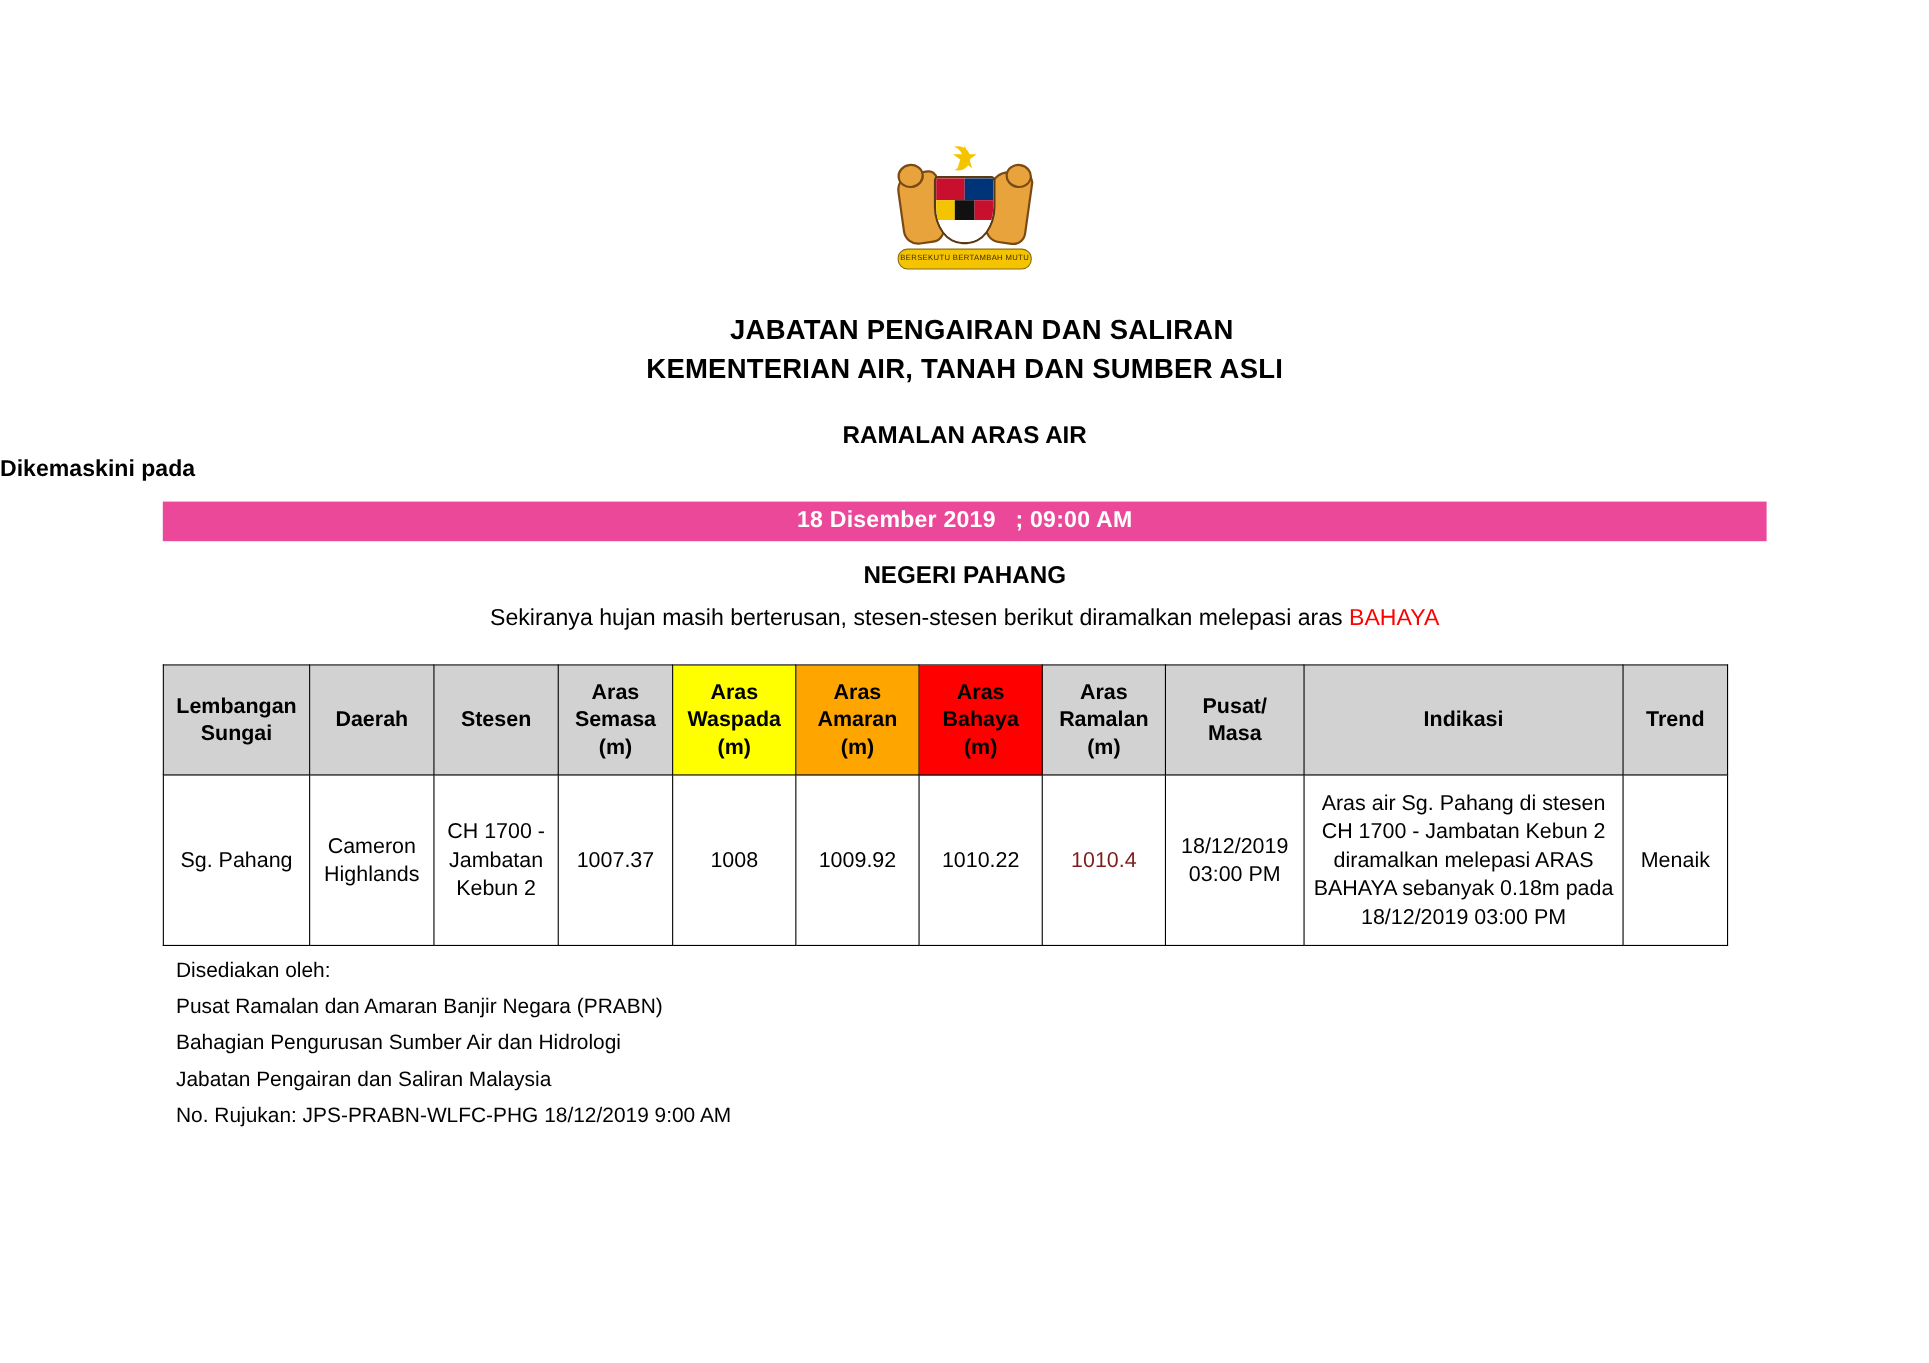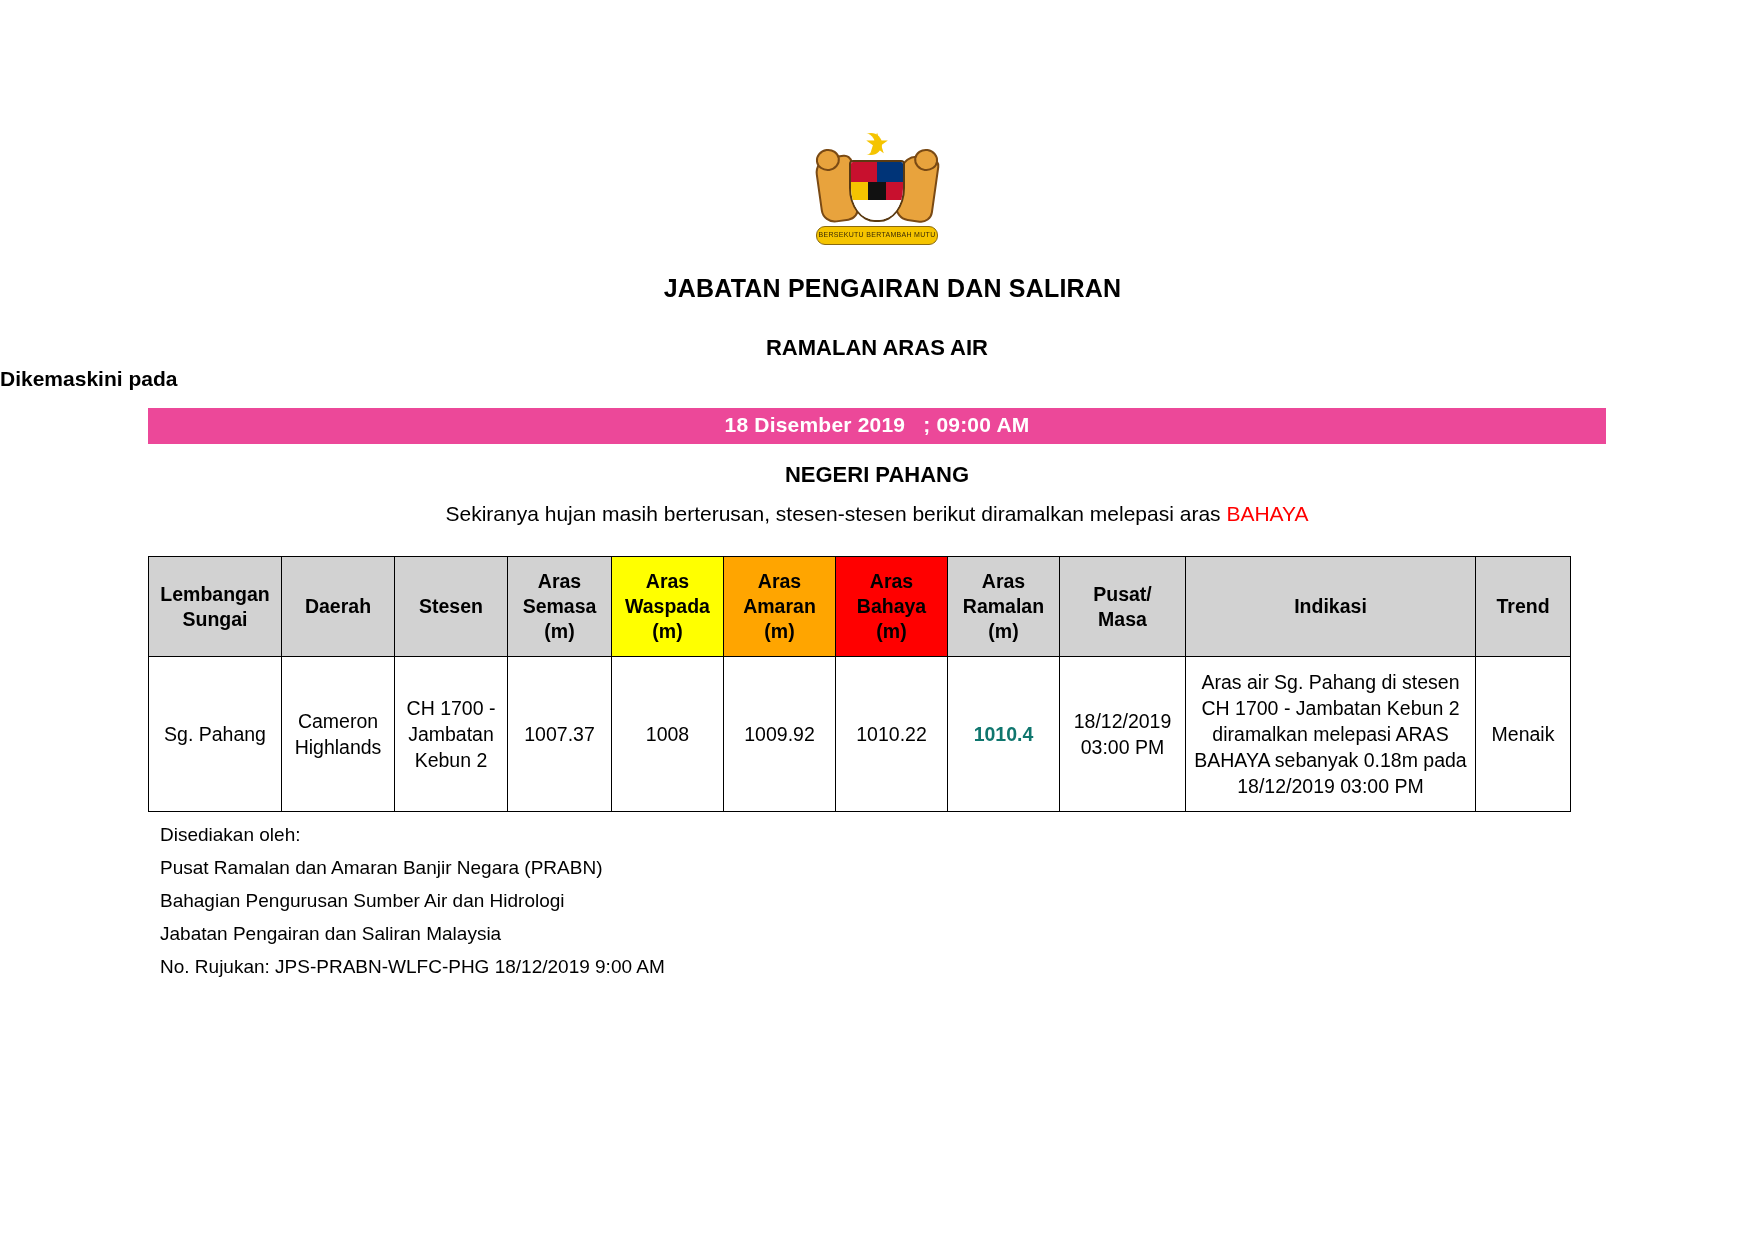--- a/index.html
+++ b/index.html
@@ -110,21 +110,21 @@
     overflow: hidden;
     white-space: nowrap;
   }
   .hdr1, .hdr2 {
     text-align: center;
     font-weight: bold;
     font-size: 25px;
     letter-spacing: 0.2px;
     line-height: 36px;
   }
-  .hdr1 { margin-top: 20px; padding-left: 31px; }
+  .hdr1 { margin-top: 32px; padding-left: 31px; }
   .hdr3 {
     text-align: center;
     font-weight: bold;
     font-size: 22px;
     margin-top: 26px;
     line-height: 32px;
   }
   .hdr4 {
     text-align: left;
     font-weight: bold;
@@ -174,21 +174,21 @@
     padding: 12px 2px;
   }
   table.levels th.waspada { background: #ffff00; }
   table.levels th.amaran  { background: #ffa500; }
   table.levels th.bahaya  { background: #ff0000; }
   table.levels td {
     font-size: 19.5px;
     line-height: 26px;
     padding: 12px 6px;
   }
-  td.ramalan { color: #0f766e; font-weight: bold; }
+  td.ramalan { color: #7f1d1d; font-weight: normal; }
   td.indikasi { font-size: 19px; line-height: 25px; padding: 10px 12px; }
 
   .footer {
     margin: 6px 148px 0 160px;
     font-size: 19px;
     line-height: 33px;
   }
 </style>
 </head>
 <body>
@@ -207,20 +207,21 @@
           <div class="q3"></div>
         <div class="q4"></div>
           <div class="q5"></div>
           <div class="q6"></div>
       </div>
       <div class="ribbon">BERSEKUTU BERTAMBAH MUTU</div>
     </div>
   </div>
 
   <div class="hdr1">JABATAN PENGAIRAN DAN SALIRAN</div>
+  <div class="hdr2">KEMENTERIAN AIR, TANAH DAN SUMBER ASLI</div>
 
   <div class="hdr3">RAMALAN ARAS AIR</div>
   <div class="hdr4">Dikemaskini pada</div>
 
   <div class="datebar">
     <span>18 Disember 2019</span><span class="sep"></span><span>; 09:00 AM</span>
   </div>
 
   <div class="state">NEGERI PAHANG</div>
 

